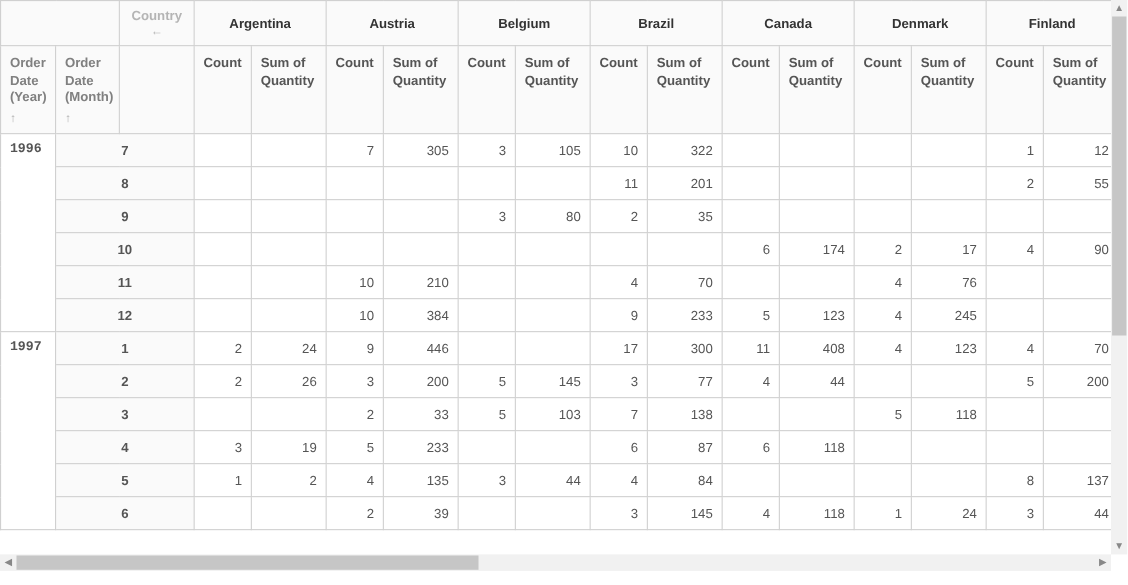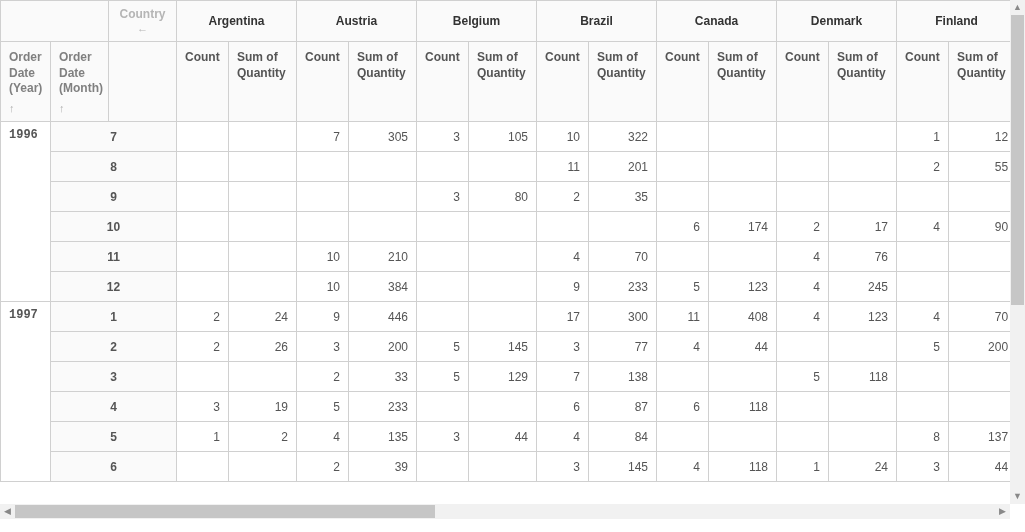--- a/index.html
+++ b/index.html
@@ -302,21 +302,21 @@
             <td>5</td>
             <td>200</td>
           </tr>
           <tr>
             <td class="monthcell" colspan="2">3</td>
             <td class="empty"></td>
             <td class="empty"></td>
             <td>2</td>
             <td>33</td>
             <td>5</td>
-            <td>129</td>
+            <td>103</td>
             <td>7</td>
             <td>138</td>
             <td class="empty"></td>
             <td class="empty"></td>
             <td>5</td>
             <td>118</td>
             <td class="empty"></td>
             <td class="empty"></td>
           </tr>
           <tr>

